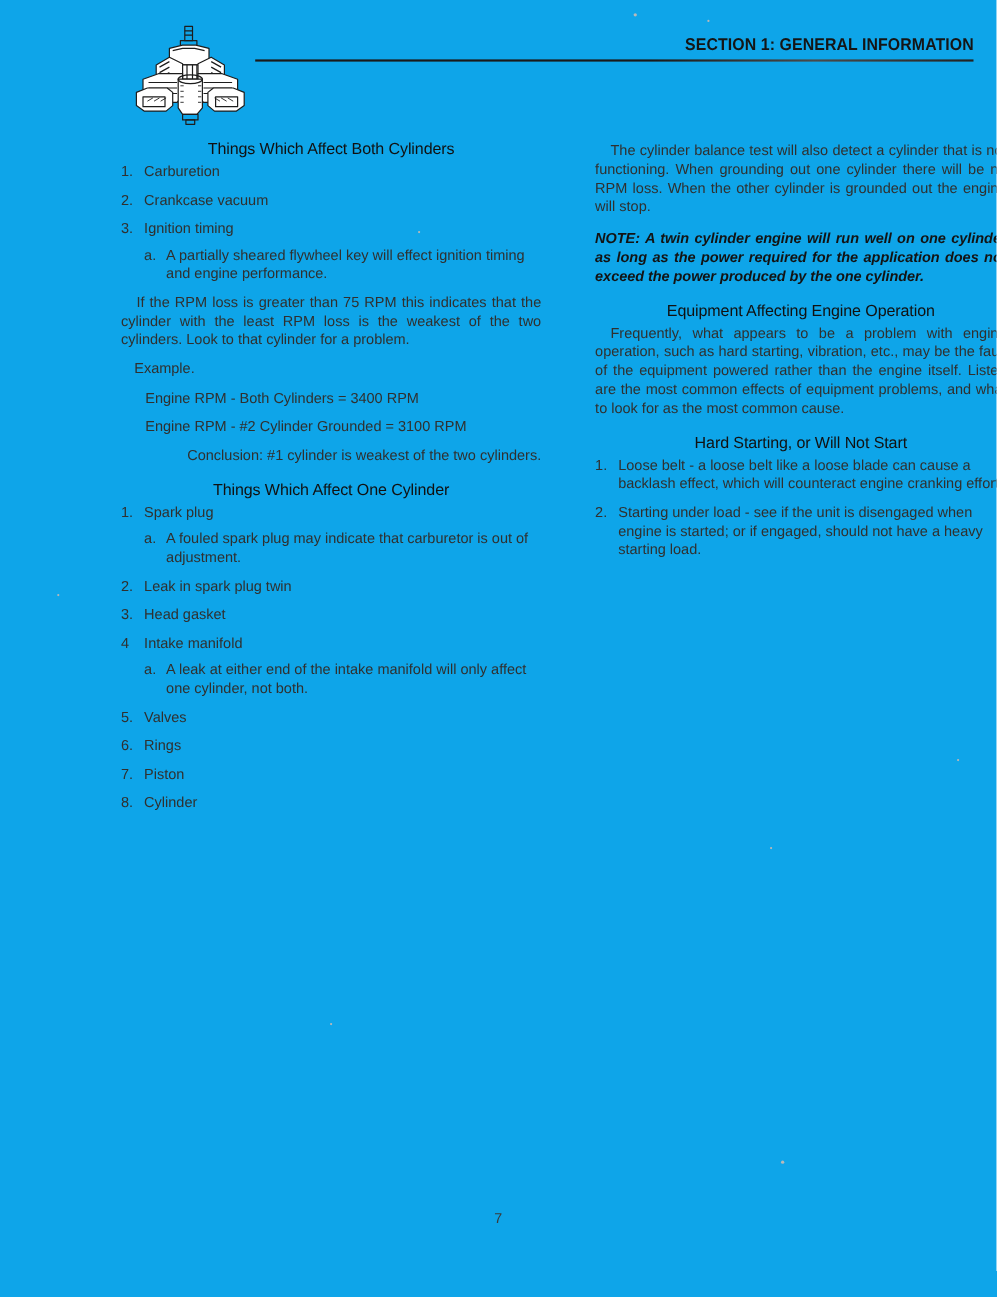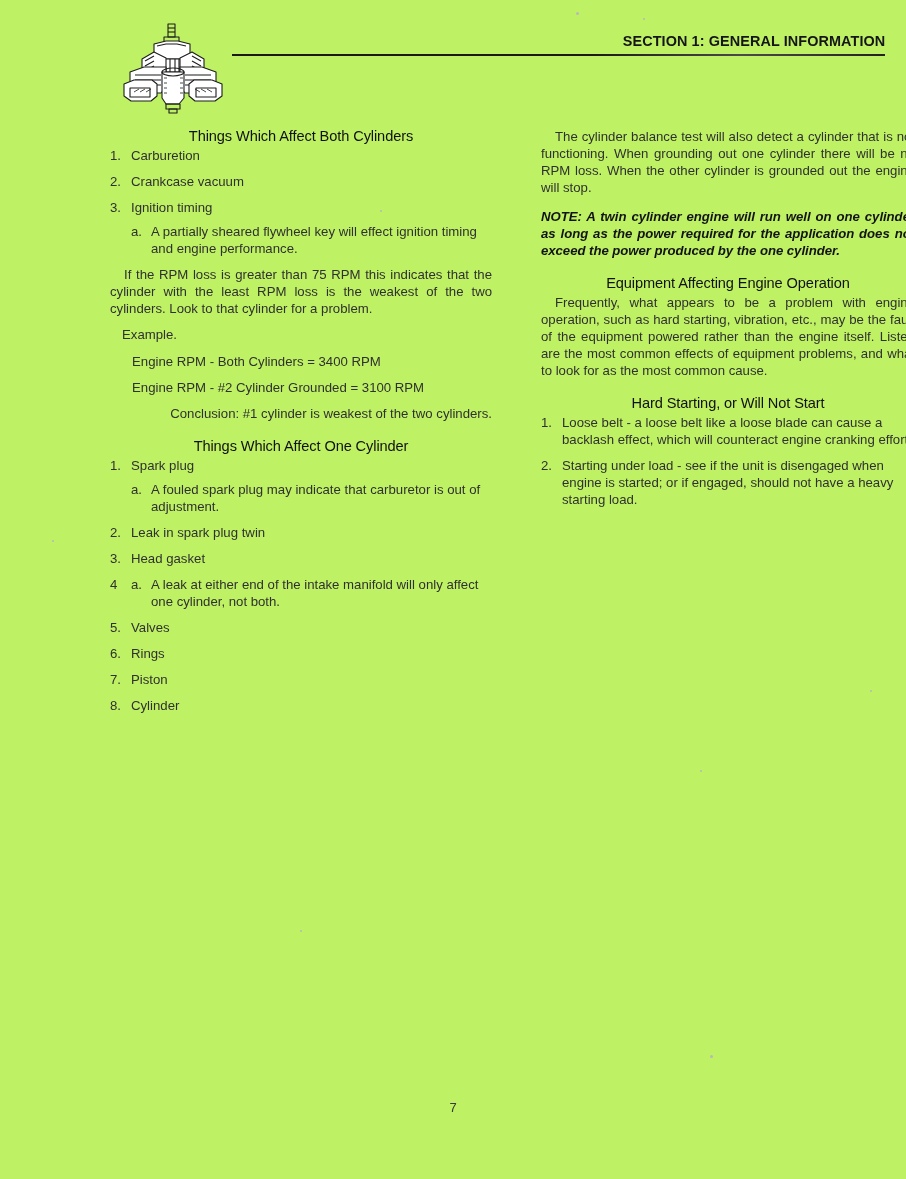--- a/index.html
+++ b/index.html
@@ -4,21 +4,21 @@
 <style>
   html, body {
     margin: 0;
     padding: 0;
     background: #ffffff;
   }
   .page {
     position: relative;
     width: 906px;
     height: 1179px;
-    background: #bef264;
+    background: #0ea5e9;
     overflow: hidden;
     font-family: "Liberation Sans", sans-serif;
     color: #2a2a2a;
   }
 
   
   .speck {
     position: absolute;
     background: #b9b9b9;
     border-radius: 50%;
@@ -280,20 +280,21 @@
       <li>
         <span class="num">2.</span>
         <span class="wraptext">Leak in spark plug twin</span>
       </li>
       <li>
         <span class="num">3.</span>
         <span class="wraptext">Head gasket</span>
       </li>
       <li>
         <span class="num">4</span>
+        <span class="wraptext">Intake manifold</span>
         <ul class="sublist">
           <li>
             <span class="alpha">a.</span>
             <span class="wraptext">A leak at either end of the intake manifold will only affect one cylinder, not both.</span>
           </li>
         </ul>
       </li>
       <li>
         <span class="num">5.</span>
         <span class="wraptext">Valves</span>

